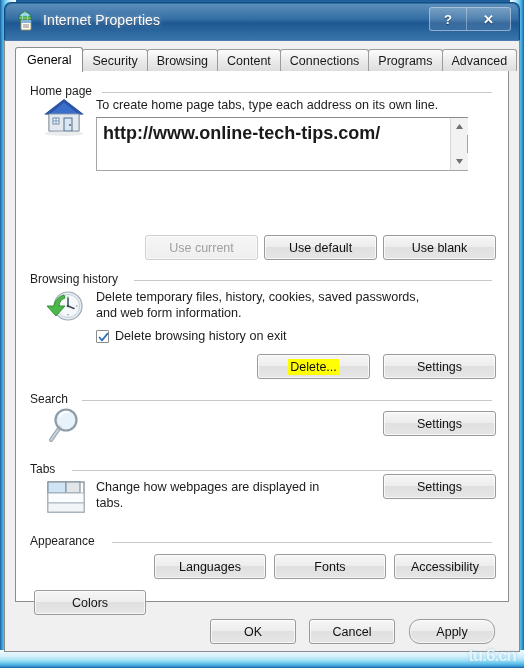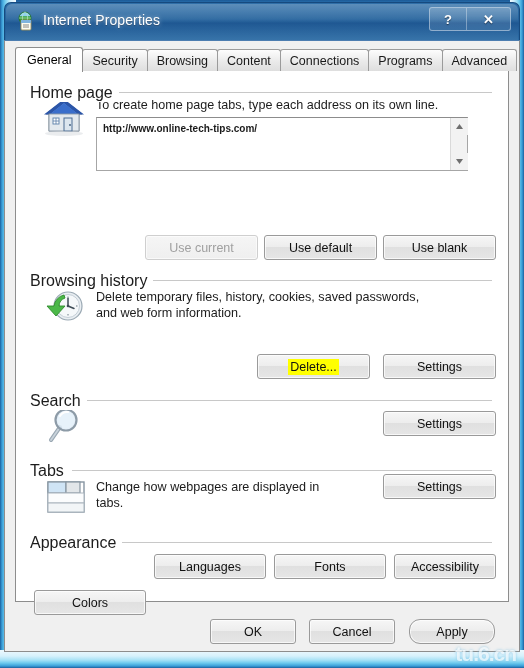--- a/index.html
+++ b/index.html
@@ -152,21 +152,21 @@
     z-index: 2;
   }
 
   
   .group {
     position: absolute;
   }
   .group-label {
     position: absolute;
     left: 0; top: 0;
-    font-size: 16px;
+    font-size: 12px;
     color: #1c1c1c;
     background: #ffffff;
     padding-right: 6px;
     white-space: nowrap;
     z-index: 2;
   }
   .group-rule {
     position: absolute;
     top: 8px;
     height: 1px;
@@ -213,21 +213,21 @@
   
   .url-box {
     position: absolute;
     background: #ffffff;
     border: 1px solid #a6a6a6;
     border-top-color: #8c8c8c;
   }
   .url-text {
     position: absolute;
     left: 6px; top: 5px;
-    font-size: 10px;
+    font-size: 18px;
     color: #1a1a1a;
     font-weight: bold;
     white-space: nowrap;
   }
   .vscroll {
     position: absolute;
     right: 0; top: 0;
     width: 17px; height: 100%;
     background: #f2f2f2;
     border-left: 1px solid #d9d9d9;
@@ -277,21 +277,21 @@
     color: #111;
     display: flex; align-items: center; justify-content: center;
     cursor: pointer;
     box-shadow: inset 0 0 0 1px rgba(255,255,255,0.7);
   }
 
   
   .watermark {
     position: absolute;
     right: 8px; bottom: 2px;
-    font-size: 21px;
+    font-size: 17px;
     font-weight: bold;
     font-family: "Liberation Sans", sans-serif;
     color: rgba(255,255,255,0.78);
     text-shadow: 0 0 3px rgba(120,190,225,0.9);
     letter-spacing: -1px;
     pointer-events: none;
     z-index: 30;
     opacity: 0.85;
   }
 </style>
@@ -402,20 +402,28 @@
           <line x1="26" y1="19" x2="26" y2="11.5" stroke="#3d4a55" stroke-width="1.5" stroke-linecap="round"></line>
           <line x1="26" y1="19" x2="32" y2="21.5" stroke="#3d4a55" stroke-width="1.5" stroke-linecap="round"></line>
           <circle cx="26" cy="19" r="1.3" fill="#3d4a55"></circle>
           <path d="M22 8 A13 13 0 0 0 12 19 L5 19 L14 29 L23 19 L17 19 A9 9 0 0 1 23 11 Z" fill="#4cb849" stroke="#2f8b2d" stroke-width="0.9" stroke-linejoin="round"></path>
         </svg>
       </div>
 
       <div class="sect-text" style="left:80px; top:218px;">Delete temporary files, history, cookies, saved passwords,</div>
       <div class="sect-text" style="left:80px; top:234px;">and web form information.</div>
 
+      <div class="cb-row" style="left:80px; top:258px;">
+        <span class="cb-box">
+          <svg width="11" height="11" viewBox="0 0 11 11">
+            <path d="M1.5 5.5 L4 8.4 L9.5 1.6" fill="none" stroke="#2f6fb5" stroke-width="1.7" stroke-linecap="round" stroke-linejoin="round"></path>
+          </svg>
+        </span>
+        <span class="cb-label">Delete browsing history on exit</span>
+      </div>
 
       <div class="btn" style="left:241px; top:283px; width:113px;">
         <span class="hl">Delete...</span>
       </div>
       <div class="btn" style="left:367px; top:283px; width:113px;">Settings</div>
 
       <div class="group" style="left:14px; top:321px; width:462px; height:16px;">
         <div class="group-label">Search</div>
         <div class="group-rule" style="left:52px; width:410px;"></div>
       </div>

